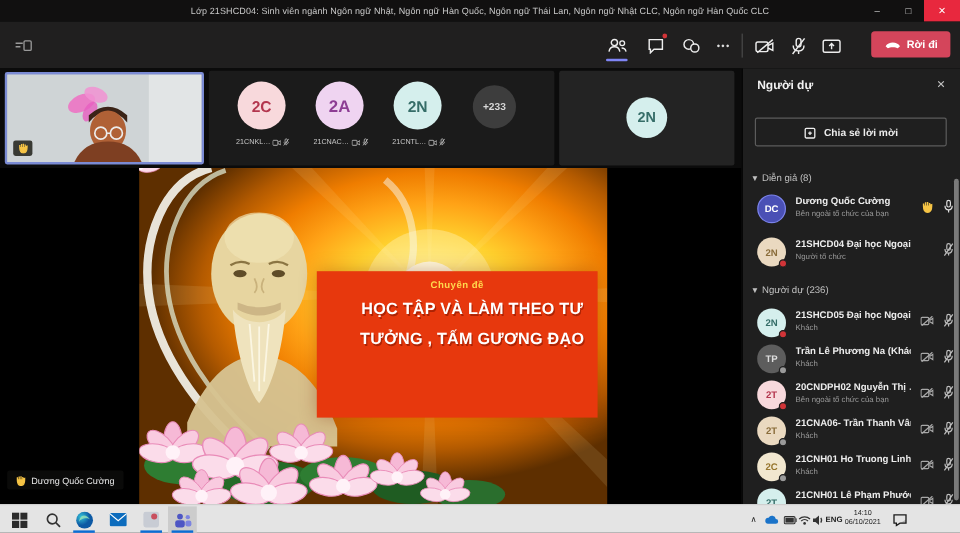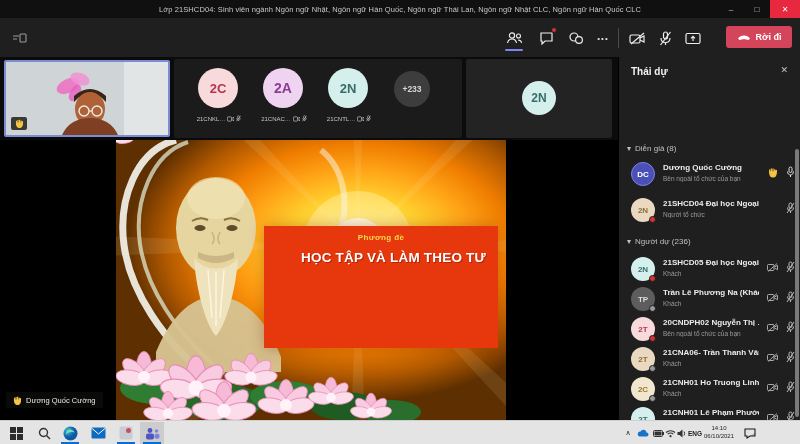--- a/index.html
+++ b/index.html
@@ -295,37 +295,45 @@
         <use href="#lotus" transform="translate(135,240) scale(1.4)"></use>
         <use href="#lotus" transform="translate(108,274) scale(1.7)"></use>
         <use href="#lotus" transform="translate(170,268) scale(1.5)"></use>
         <use href="#lotus" transform="translate(215,260) scale(1.2)"></use>
         <use href="#lotus" transform="translate(52,276) scale(1.3)"></use>
         <use href="#lotus" transform="translate(255,274) scale(1.1)"></use>
       </g>
     </svg>
 
     <div class="banner">
-      <div class="kicker">Phương đề</div>
+      <div class="kicker">Chuyên đề</div>
       <div class="line">HỌC TẬP VÀ LÀM THEO TƯ</div>
+      <div class="line">TƯỞNG , TẤM GƯƠNG ĐẠO</div>
     </div>
   </div>
 
   <div class="presenter-badge">
     <svg width="9" height="9" viewBox="0 0 9 9">
         <path d="M1.5 4V1.8M3 4V1M4.5 4V.8M6 4V1.5M1.5 4c0 2.5 1 4.5 3 4.5s3-2 3-4.5V2.8l-1 .4V4Z" stroke="#f6c445" stroke-width="1.1" fill="#f6c445"></path>
       </svg>
     <span>Dương Quốc Cường</span>
   </div>
 </div>
 
 <div class="sidebar">
-  <div class="sb-head">Thái dự</div>
+  <div class="sb-head">Người dự</div>
   <div class="sb-close">✕</div>
 
+  <div class="invite-btn">
+    <svg width="11" height="11" viewBox="0 0 11 11">
+        <rect x="1" y="2" width="8" height="8" rx="1" fill="none" stroke="#ededed" stroke-width="1.1"></rect>
+        <path d="M5 4.5v3M3.5 6h3" stroke="#ededed" stroke-width="1.1"></path>
+      </svg>
+    <span>Chia sẻ lời mời</span>
+  </div>
 
   <div class="sb-section" style="top:87px">
     <span>▾</span>
     <span>Diễn giả (8)</span>
   </div>
 
   <div class="p-row" style="top:101px">
     <div class="p-av av-indigo">
         <span>DC</span>
       </div>

